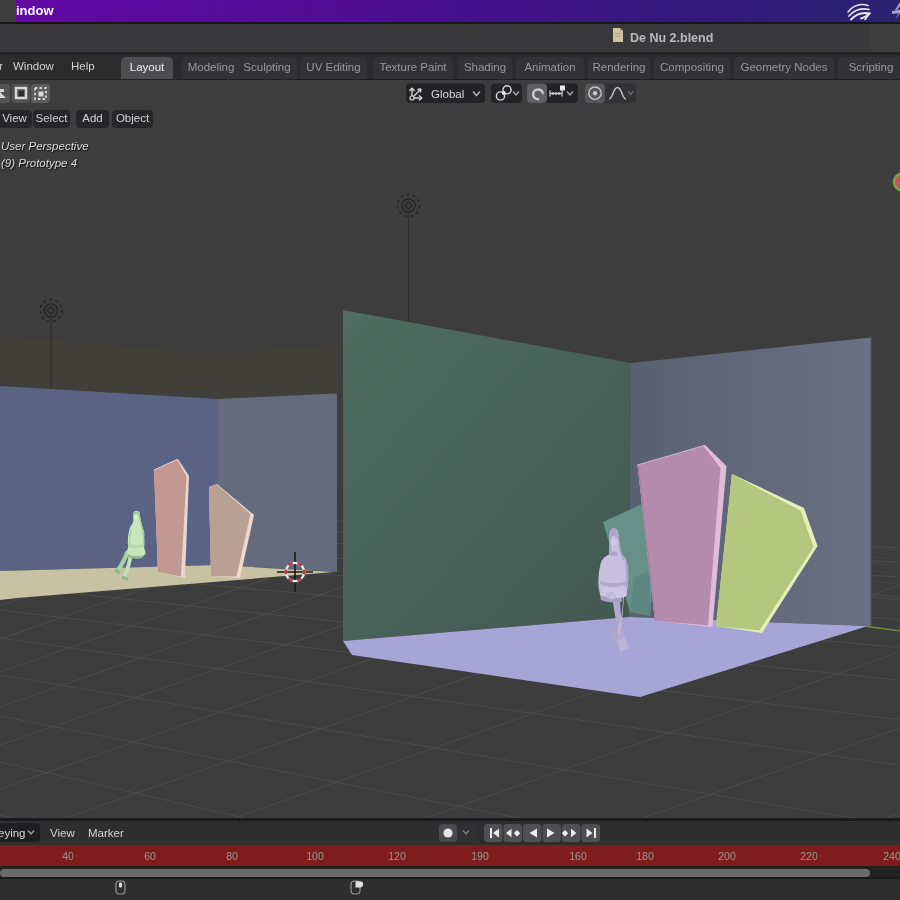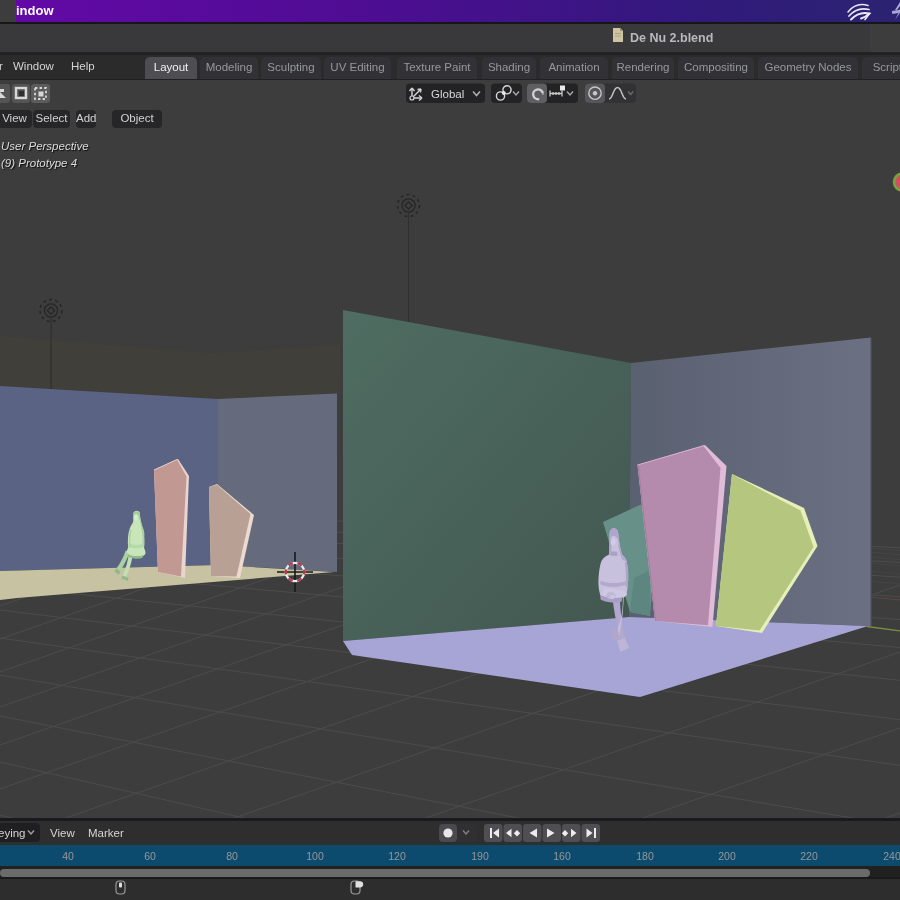--- a/index.html
+++ b/index.html
@@ -11,33 +11,33 @@
 #titlebar { left:16px; top:0; width:900px; height:22px;
   background:linear-gradient(to right,#6309a6 0%,#4d0d92 40%,#32197c 75%,#2a2470 100%); }
 #titlebar .t { position:absolute; left:0px; top:3px; color:#fff; font-size:13px; font-weight:bold; }
 #sep1 { left:0; top:22px; width:900px; height:2px; background:#161618; }
 #filebar { left:0; top:24px; width:870px; height:28px; background:#39393c; }
 #filebar .t { position:absolute; left:630px; top:7px; color:#b9b9bd; font-size:12.5px; font-weight:bold; }
 #sep2 { left:0; top:52px; width:900px; height:3px; background:#222225; }
 #menurow { left:0; top:55px; width:900px; height:24px; background:#2b2b2b; }
 .mtxt { position:absolute; top:5px; color:#d4d4d6; font-size:11.5px; }
 .tab { position:absolute; top:2px; height:22px; border-radius:5px 5px 0 0;
-  background:#323236; color:#97989b; font-size:11.5px; text-align:center; padding-top:4px;margin-left:24px; }
+  background:#323236; color:#97989b; font-size:11.5px; text-align:center; padding-top:4px; }
 .tab.active { background:#4e4e52; color:#f0f0f0; }
 #sep3 { left:0; top:79px; width:900px; height:1px; background:#202023; }
 
 #vp { left:0; top:80px; width:900px; height:740px; }
 
 .hmenu { position:absolute; top:110px; height:18px; background:rgba(35,35,38,0.9);
   border-radius:4px; color:#d2d2d4; font-size:11.5px; text-align:center; padding-top:2px; }
 .ovtext { position:absolute; color:#dcdcdc; font-size:11.5px; text-shadow:1px 1px 1px rgba(0,0,0,0.8);font-style:italic; }
 
 #sepb1 { left:0; top:818px; width:900px; height:3px; background:#1a1a1c; }
 #timeline { left:0; top:821px; width:900px; height:24px; background:#2e2e2e; }
-#ruler { left:0; top:845px; width:900px; height:21px; background:#0c4a6e;padding-left:36px; }
+#ruler { left:0; top:845px; width:900px; height:21px; background:#7f1d1d;padding-left:36px; }
 .rnum { position:absolute; top:5px; width:40px; text-align:center; color:#989898; font-size:10.5px; }
 #scrollzone { left:0; top:866px; width:900px; height:13px; background:#212121; }
 #scrollbar { left:0px; top:868.5px; width:870px; height:8px; background:#6b6b6b; border-radius:4px; }
 #sepb2 { left:0; top:877px; width:900px; height:2px; background:#1a1a1c; }
 #status { left:0; top:879px; width:900px; height:21px; background:#2d2d2d; }
 </style>
 </head>
 <body>
 <div id="root">
 
@@ -69,21 +69,21 @@
     </svg>
     <div class="t">De Nu 2.blend</div>
   </div>
   <div id="sep2" class="abs"></div>
 
   <div id="menurow" class="abs">
     <div class="mtxt" style="left:-1px">r</div>
     <div class="mtxt" style="left:13px">Window</div>
     <div class="mtxt" style="left:71px">Help</div>
     <div class="tab active" style="left:121px;width:52px">Layout</div>
-    <div class="tab" style="left:176px;width:58px">Modeling</div>
+    <div class="tab" style="left:182px;width:58px">Modeling</div>
     <div class="tab" style="left:237px;width:60px">Sculpting</div>
     <div class="tab" style="left:300px;width:67px">UV Editing</div>
     <div class="tab" style="left:373px;width:80px">Texture Paint</div>
     <div class="tab" style="left:458px;width:54px">Shading</div>
     <div class="tab" style="left:516px;width:68px">Animation</div>
     <div class="tab" style="left:588px;width:62px">Rendering</div>
     <div class="tab" style="left:654px;width:76px">Compositing</div>
     <div class="tab" style="left:734px;width:100px">Geometry Nodes</div>
     <div class="tab" style="left:838px;width:66px">Scripting</div>
   </div>
@@ -254,22 +254,22 @@
     <rect x="585" y="3.5" width="51" height="19.5" rx="4" fill="#323235"></rect>
     <rect x="585" y="3.5" width="20" height="19.5" rx="4" fill="#55555a"></rect>
     <circle cx="595" cy="13.2" r="6.2" fill="none" stroke="#c8c8c8" stroke-width="1.4"></circle>
     <circle cx="595" cy="13.2" r="2.2" fill="#c8c8c8"></circle>
     <path d="M609,19 C613,19 613,7.5 617.5,7.5 C622,7.5 622,19 626,19" fill="none" stroke="#c2c2c2" stroke-width="1.5"></path>
     <path d="M628,11.5 l2.6,3 2.6,-3" stroke="#6e6e6e" stroke-width="1.4" fill="none"></path>
   </svg>
 
   <div class="hmenu" style="left:-3px;width:35px">View</div>
   <div class="hmenu" style="left:33px;width:37px">Select</div>
-  <div class="hmenu" style="left:76px;width:20px">Add</div>
-  <div class="hmenu" style="left:112px;width:50px">Object</div>
+  <div class="hmenu" style="left:76px;width:33px">Add</div>
+  <div class="hmenu" style="left:112px;width:41px">Object</div>
   <div class="ovtext" style="left:1px;top:140px">User Perspective</div>
   <div class="ovtext" style="left:1px;top:157px">(9) Prototype 4</div>
 
   <div id="sepb1" class="abs"></div>
   <div id="timeline" class="abs">
     <svg class="abs" style="left:0;top:0" width="900" height="24" viewBox="0 0 900 24">
       <rect x="-10" y="2" width="50" height="19" rx="4" fill="#1f1f21"></rect>
       <text x="-2" y="15.5" font-size="11.5" fill="#d4d4d4">eying</text>
       <path d="M28,9.5 l3,3.5 3,-3.5" stroke="#a0a0a0" stroke-width="1.4" fill="none"></path>
       <text x="50" y="15.5" font-size="11.5" fill="#d4d4d4">View</text>
@@ -298,21 +298,21 @@
       </g>
     </svg>
   </div>
   <div id="ruler" class="abs">
     <div class="rnum" style="left:48px">40</div>
     <div class="rnum" style="left:130px">60</div>
     <div class="rnum" style="left:212px">80</div>
     <div class="rnum" style="left:295px">100</div>
     <div class="rnum" style="left:377px">120</div>
     <div class="rnum" style="left:460px">190</div>
-    <div class="rnum" style="left:542px">160</div>
+    <div class="rnum" style="left:558px">160</div>
     <div class="rnum" style="left:625px">180</div>
     <div class="rnum" style="left:707px">200</div>
     <div class="rnum" style="left:789px">220</div>
     <div class="rnum" style="left:872px">240</div>
   </div>
   <div id="scrollzone" class="abs"></div>
   <div id="scrollbar" class="abs"></div>
   <div id="sepb2" class="abs"></div>
   <div id="status" class="abs">
     <svg class="abs" style="left:0;top:0" width="900" height="18" viewBox="0 0 900 18">

